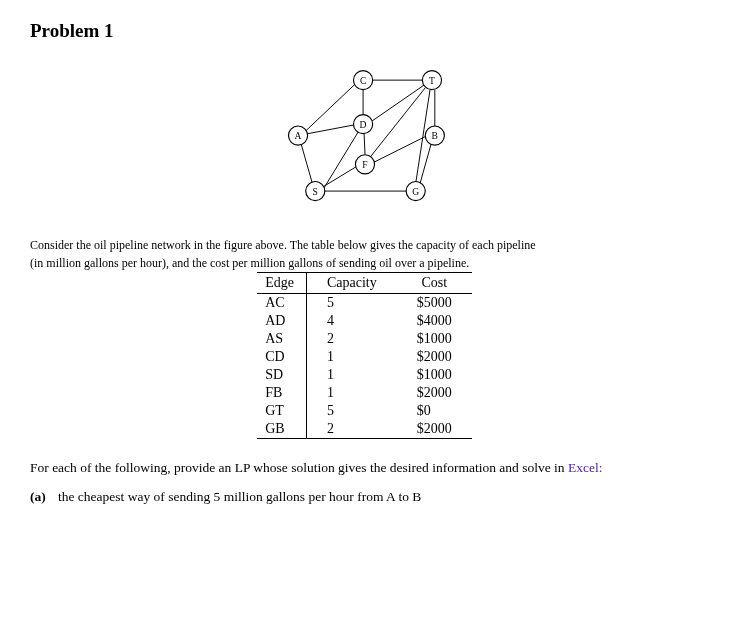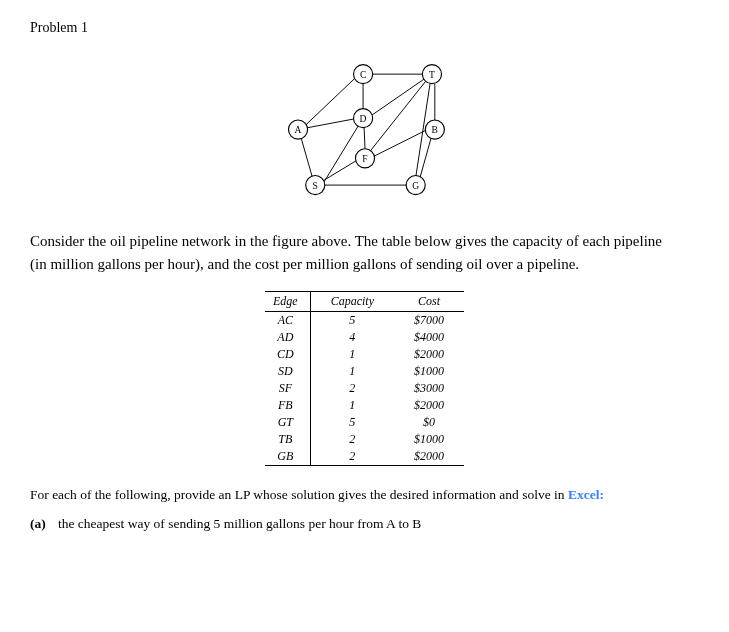--- a/index.html
+++ b/index.html
@@ -7,72 +7,69 @@
       background: #fff;
       font-family: "Times New Roman", Times, serif;
       font-size: 14px;
       color: #000;
       width: 729px;
       min-height: 632px;
       padding: 20px 30px;
     }
 
     .problem-title {
-      font-weight: normal;
-      font-size: 14px;
+      font-weight: bold;
+      font-size: 19px;
       margin-bottom: 16px;
     }
 
     .graph-container {
       display: flex;
       justify-content: center;
       margin-bottom: 18px;
     }
 
     svg.graph {
       width: 220px;
       height: 160px;
     }
 
     .description {
-      font-size: 15px;
+      font-size: 12px;
       line-height: 1.5;
-      margin-bottom: 16px;
       max-width: 680px;
     }
 
     .table-container {
       display: flex;
       justify-content: center;
       margin-bottom: 18px;
     }
 
     table.data-table {
       border-collapse: collapse;
-      font-size: 12px;
-      font-style: italic;
+      font-size: 14px;
     }
 
     table.data-table th {
       border-top: 1.5px solid #000;
       border-bottom: 1px solid #000;
       padding: 2px 20px;
       text-align: center;
       font-weight: normal;
     }
 
     table.data-table th.edge-col {
       border-right: 1px solid #000;
       padding-right: 12px;
       padding-left: 8px;
     }
 
     table.data-table td {
       padding: 1px 20px;
-      text-align: center;
     }
 
     table.data-table td.edge-col {
       border-right: 1px solid #000;
       padding-right: 12px;
       padding-left: 8px;
     }
 
     table.data-table tr:last-child td {
       border-bottom: 1.5px solid #000;
@@ -208,66 +205,61 @@
       <tr>
         <th class="edge-col">Edge</th>
         <th>Capacity</th>
         <th>Cost</th>
       </tr>
     </thead>
     <tbody id="table-body">
     <tr>
           <td class="edge-col">AC</td>
           <td>5</td>
-          <td>$7000</td>
+          <td>$5000</td>
         </tr>
         <tr>
           <td class="edge-col">AD</td>
           <td>4</td>
           <td>$4000</td>
         </tr>
         <tr>
+          <td class="edge-col">AS</td>
+          <td>2</td>
+          <td>$1000</td>
+        </tr>
+        <tr>
           <td class="edge-col">CD</td>
           <td>1</td>
           <td>$2000</td>
         </tr>
         <tr>
           <td class="edge-col">SD</td>
           <td>1</td>
           <td>$1000</td>
         </tr>
         <tr>
-          <td class="edge-col">SF</td>
-          <td>2</td>
-          <td>$3000</td>
-        </tr>
-        <tr>
           <td class="edge-col">FB</td>
           <td>1</td>
           <td>$2000</td>
         </tr>
         <tr>
           <td class="edge-col">GT</td>
           <td>5</td>
           <td>$0</td>
         </tr>
         <tr>
-          <td class="edge-col">TB</td>
-          <td>2</td>
-          <td>$1000</td>
-        </tr>
-        <tr>
           <td class="edge-col">GB</td>
           <td>2</td>
           <td>$2000</td>
         </tr>
       </tbody>
   </table>
 </div>
 
 <div class="questions">
-  <div class="intro"><span>For each of the following, provide an LP whose solution gives the desired information and solve in </span><span style="color: #3b82f6; font-weight: bold;">Excel:</span></div>
+  <div class="intro"><span>For each of the following, provide an LP whose solution gives the desired information and solve in </span><span style="color: #4c1d95;">Excel:</span></div>
   <div class="question-item">
     <span class="question-label">(a)</span>
     <span class="question-text">the cheapest way of sending 5 million gallons per hour from A to B</span>
   </div>
 
 </div>
 
 </body></html>

